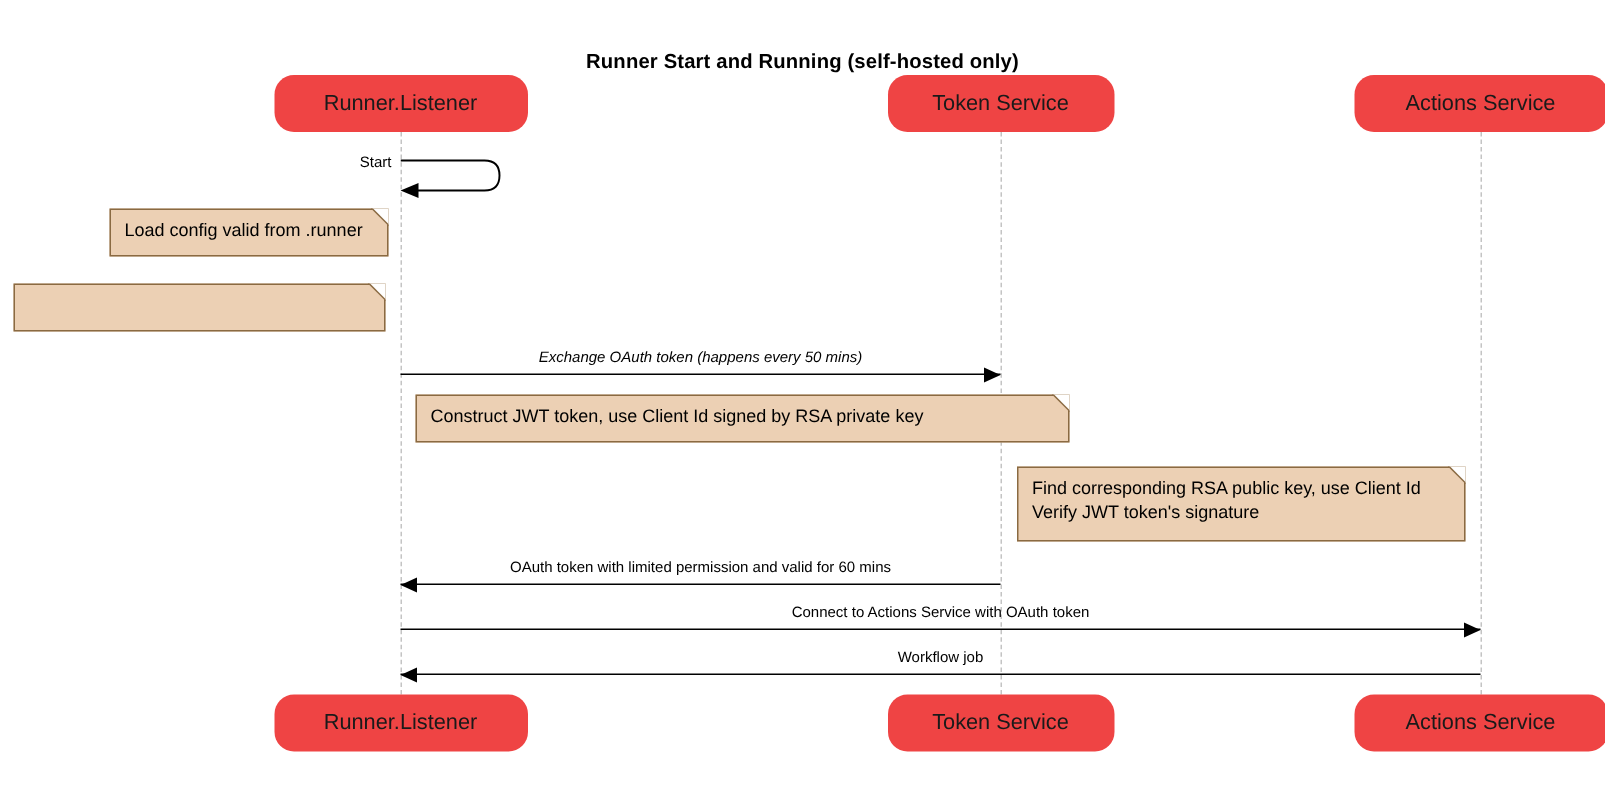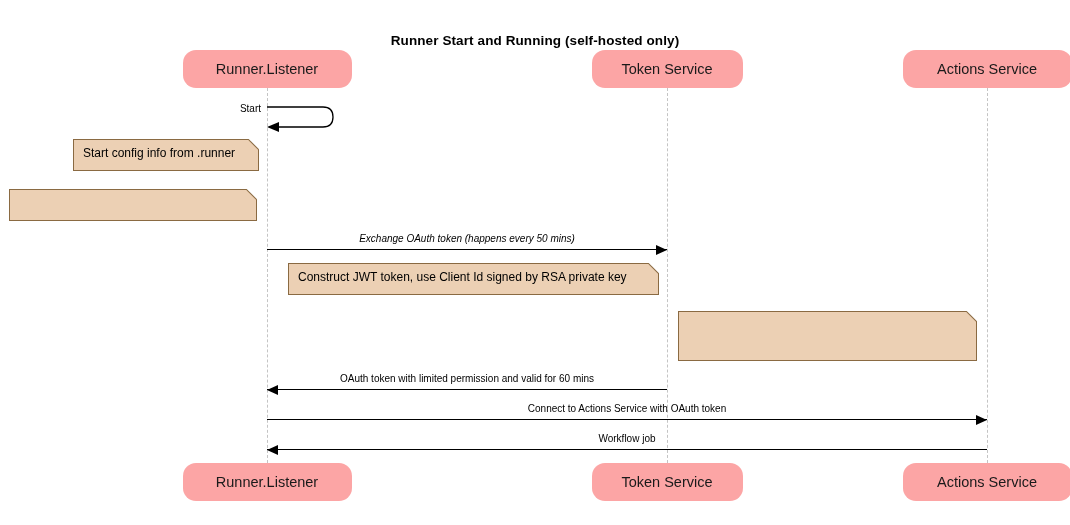--- a/index.html
+++ b/index.html
@@ -32,21 +32,21 @@
   }
   
   .lifeline {
     position: absolute;
     width: 0;
     border-left: 1px dashed #c4c4c4;
   }
   
   .participant {
     position: absolute;
-    background: #fca5a5;
+    background: #ef4444;
     border-radius: 13px;
     height: 38px;
     line-height: 38px;
     text-align: center;
     font-size: 14.5px;
     color: #1a1a1a;
     white-space: nowrap;
   }
   
   .note {
@@ -169,19 +169,20 @@
         <div class="arrowhead right" style="top: 415px; left: 976px;"></div>
         <div class="msg-label" style="left: 267px; width: 720px; top: 403px;">Connect to Actions Service with OAuth token</div>
       </div>
       <div>
         <div class="msg-line" style="left: 267px; top: 449px; width: 720px;"></div>
         <div class="arrowhead left" style="top: 445px; left: 267px;"></div>
         <div class="msg-label" style="left: 267px; width: 720px; top: 433px;">Workflow job</div>
       </div>
     </div>
   <div id="notes">
-      <div class="note" style="left: 73px; top: 139px; width: 186px; height: 32px;"><span>Start config info from .runner</span><span class="fold"></span><span class="fold-edge"></span></div>
+      <div class="note" style="left: 73px; top: 139px; width: 186px; height: 32px;"><span>Load config valid from .runner</span><span class="fold"></span><span class="fold-edge"></span></div>
       <div class="note" style="left: 9px; top: 189px; width: 248px; height: 32px;"><span class="fold"></span><span class="fold-edge"></span></div>
-      <div class="note" style="left: 288px; top: 263px; width: 371px; height: 32px;"><span>Construct JWT token, use Client Id signed by RSA private key</span><span class="fold"></span><span class="fold-edge"></span></div>
-      <div class="note" style="left: 678px; top: 311px; width: 299px; height: 50px;"><span class="fold"></span><span class="fold-edge"></span></div>
+      <div class="note" style="left: 277px; top: 263px; width: 436px; height: 32px;"><span>Construct JWT token, use Client Id signed by RSA private key</span><span class="fold"></span><span class="fold-edge"></span></div>
+      <div class="note" style="left: 678px; top: 311px; width: 299px; height: 50px;"><span>Find corresponding RSA public key, use Client Id
+Verify JWT token's signature</span><span class="fold"></span><span class="fold-edge"></span></div>
     </div>
 
 </div>
 
 </body></html>

